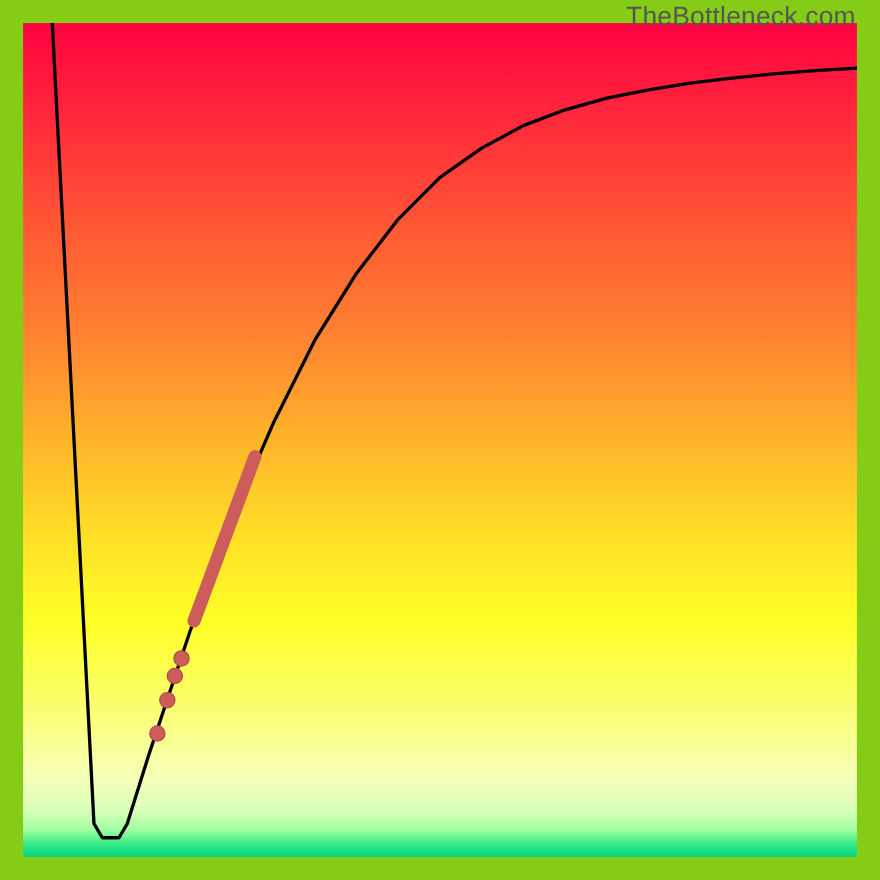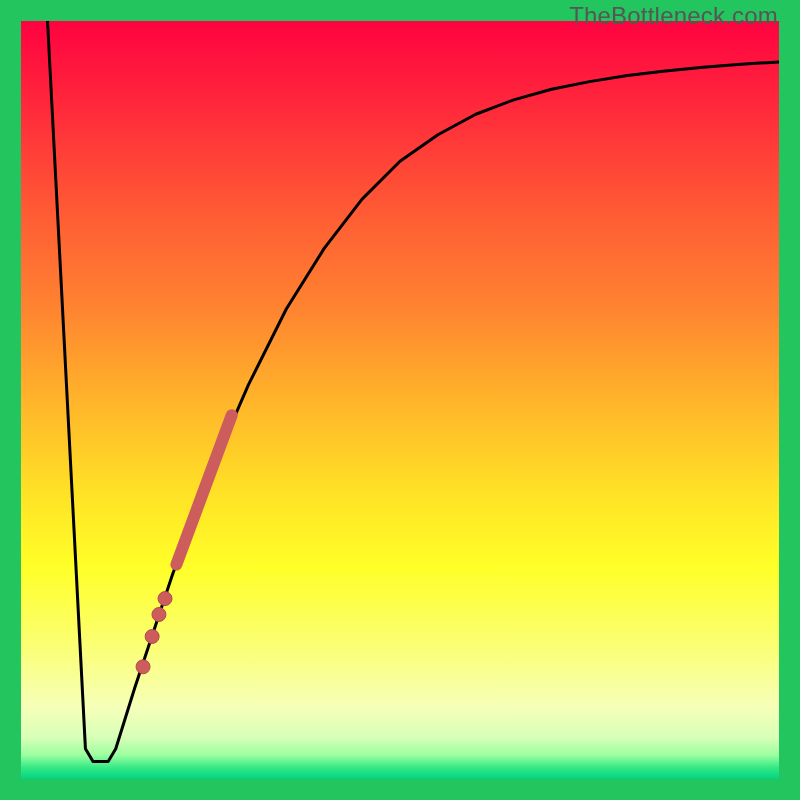--- a/index.html
+++ b/index.html
@@ -9,21 +9,21 @@
     height: 800px;
     background: #000;
     overflow: hidden;
   }
   .frame {
     position: absolute;
     left: 0;
     top: 0;
     width: 800px;
     height: 800px;
-    background: #22c55e;
+    background: #84cc16;
   }
   .plot {
     position: absolute;
     left: 21px;
     top: 21px;
     width: 758px;
     height: 758px;
     overflow: hidden;
   }
   .watermark {

